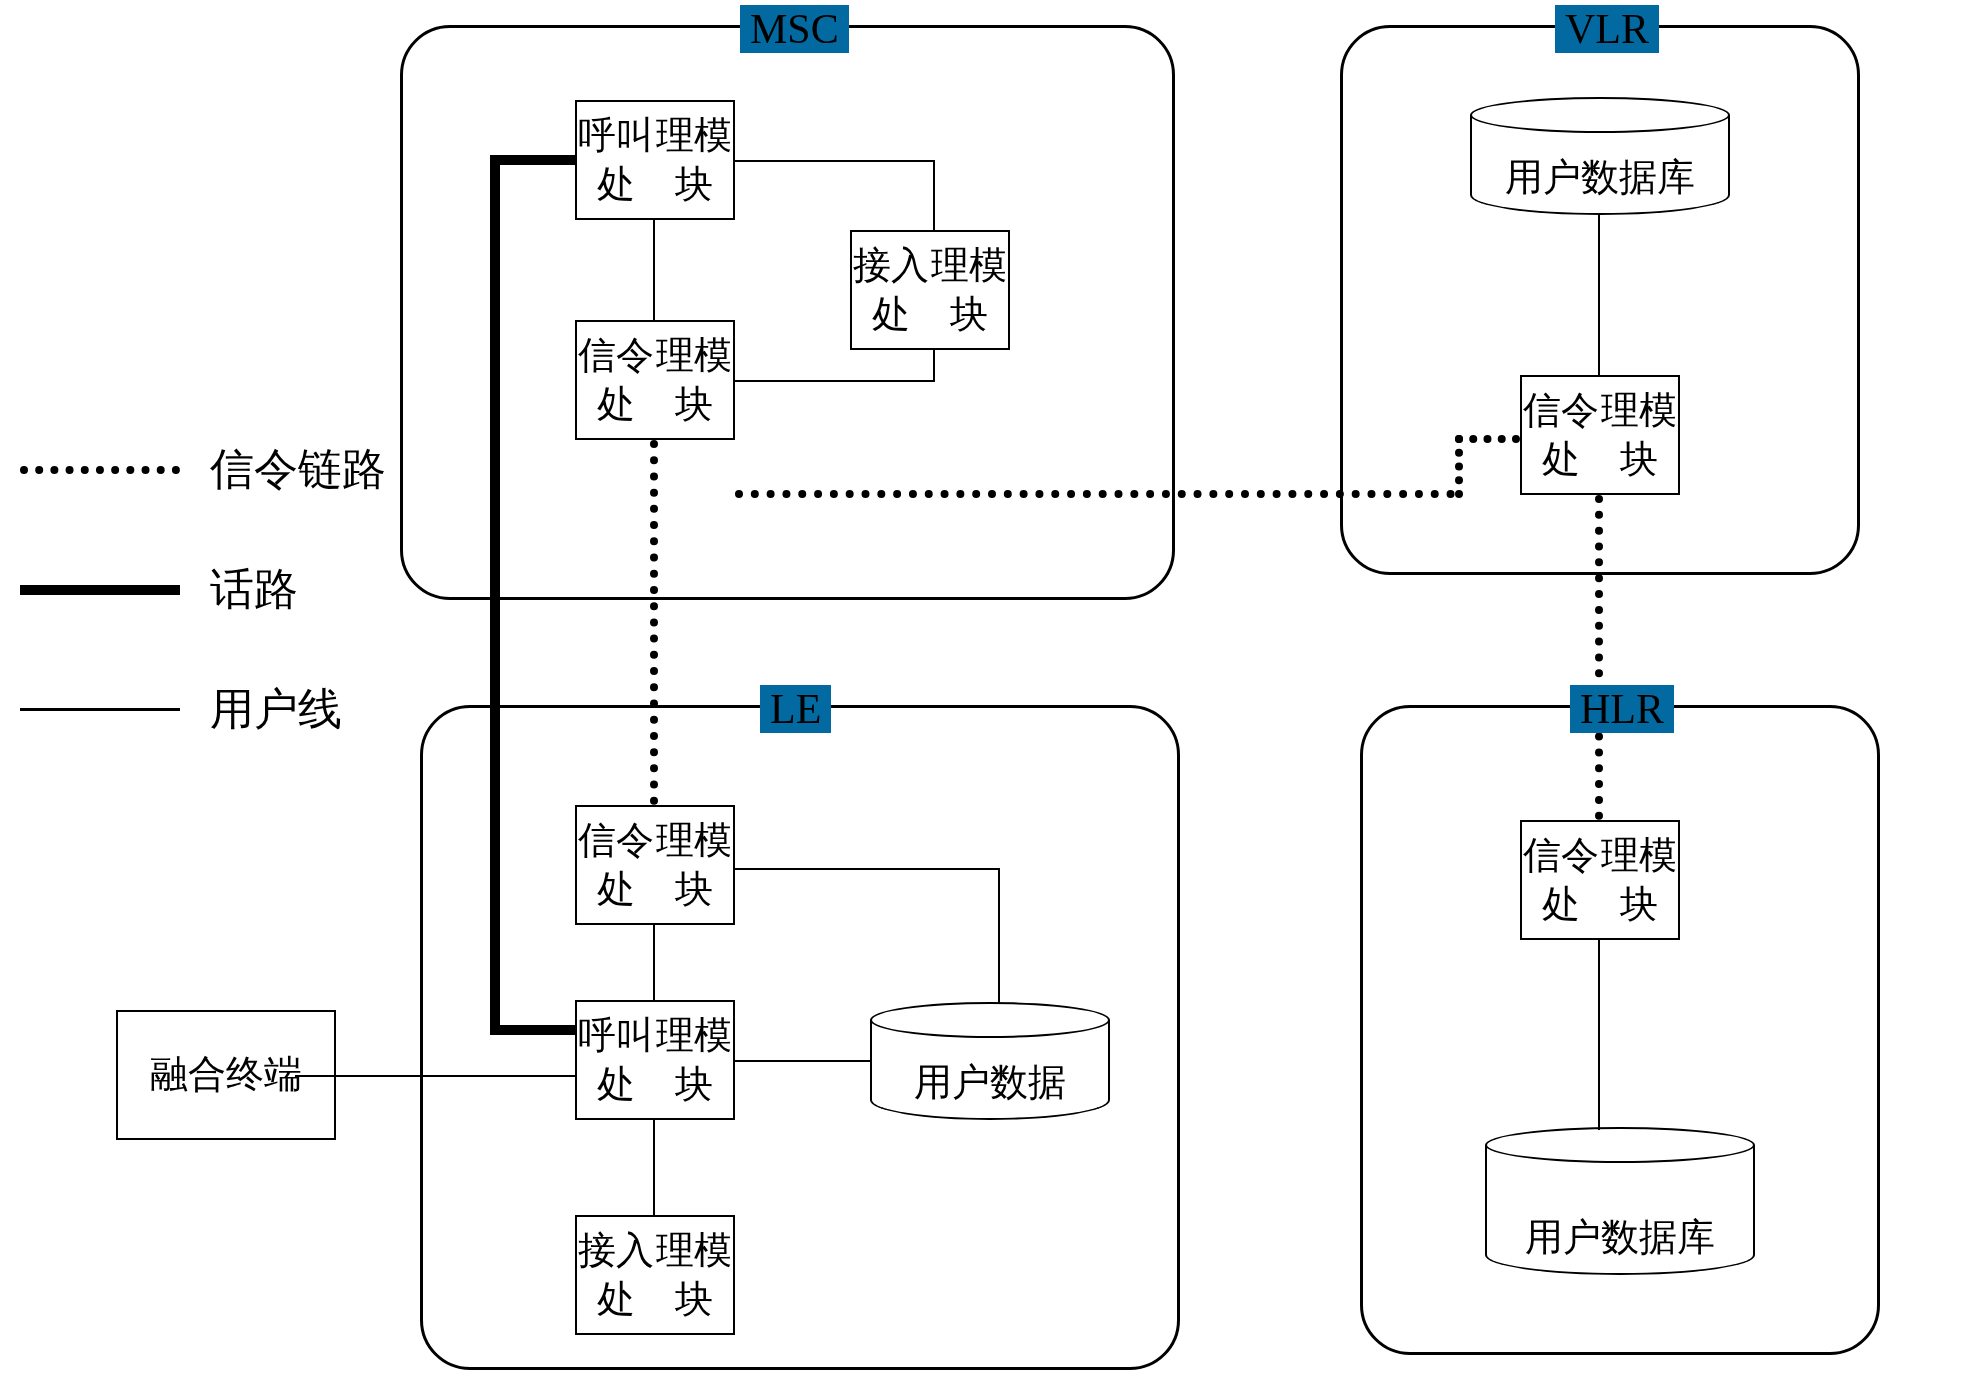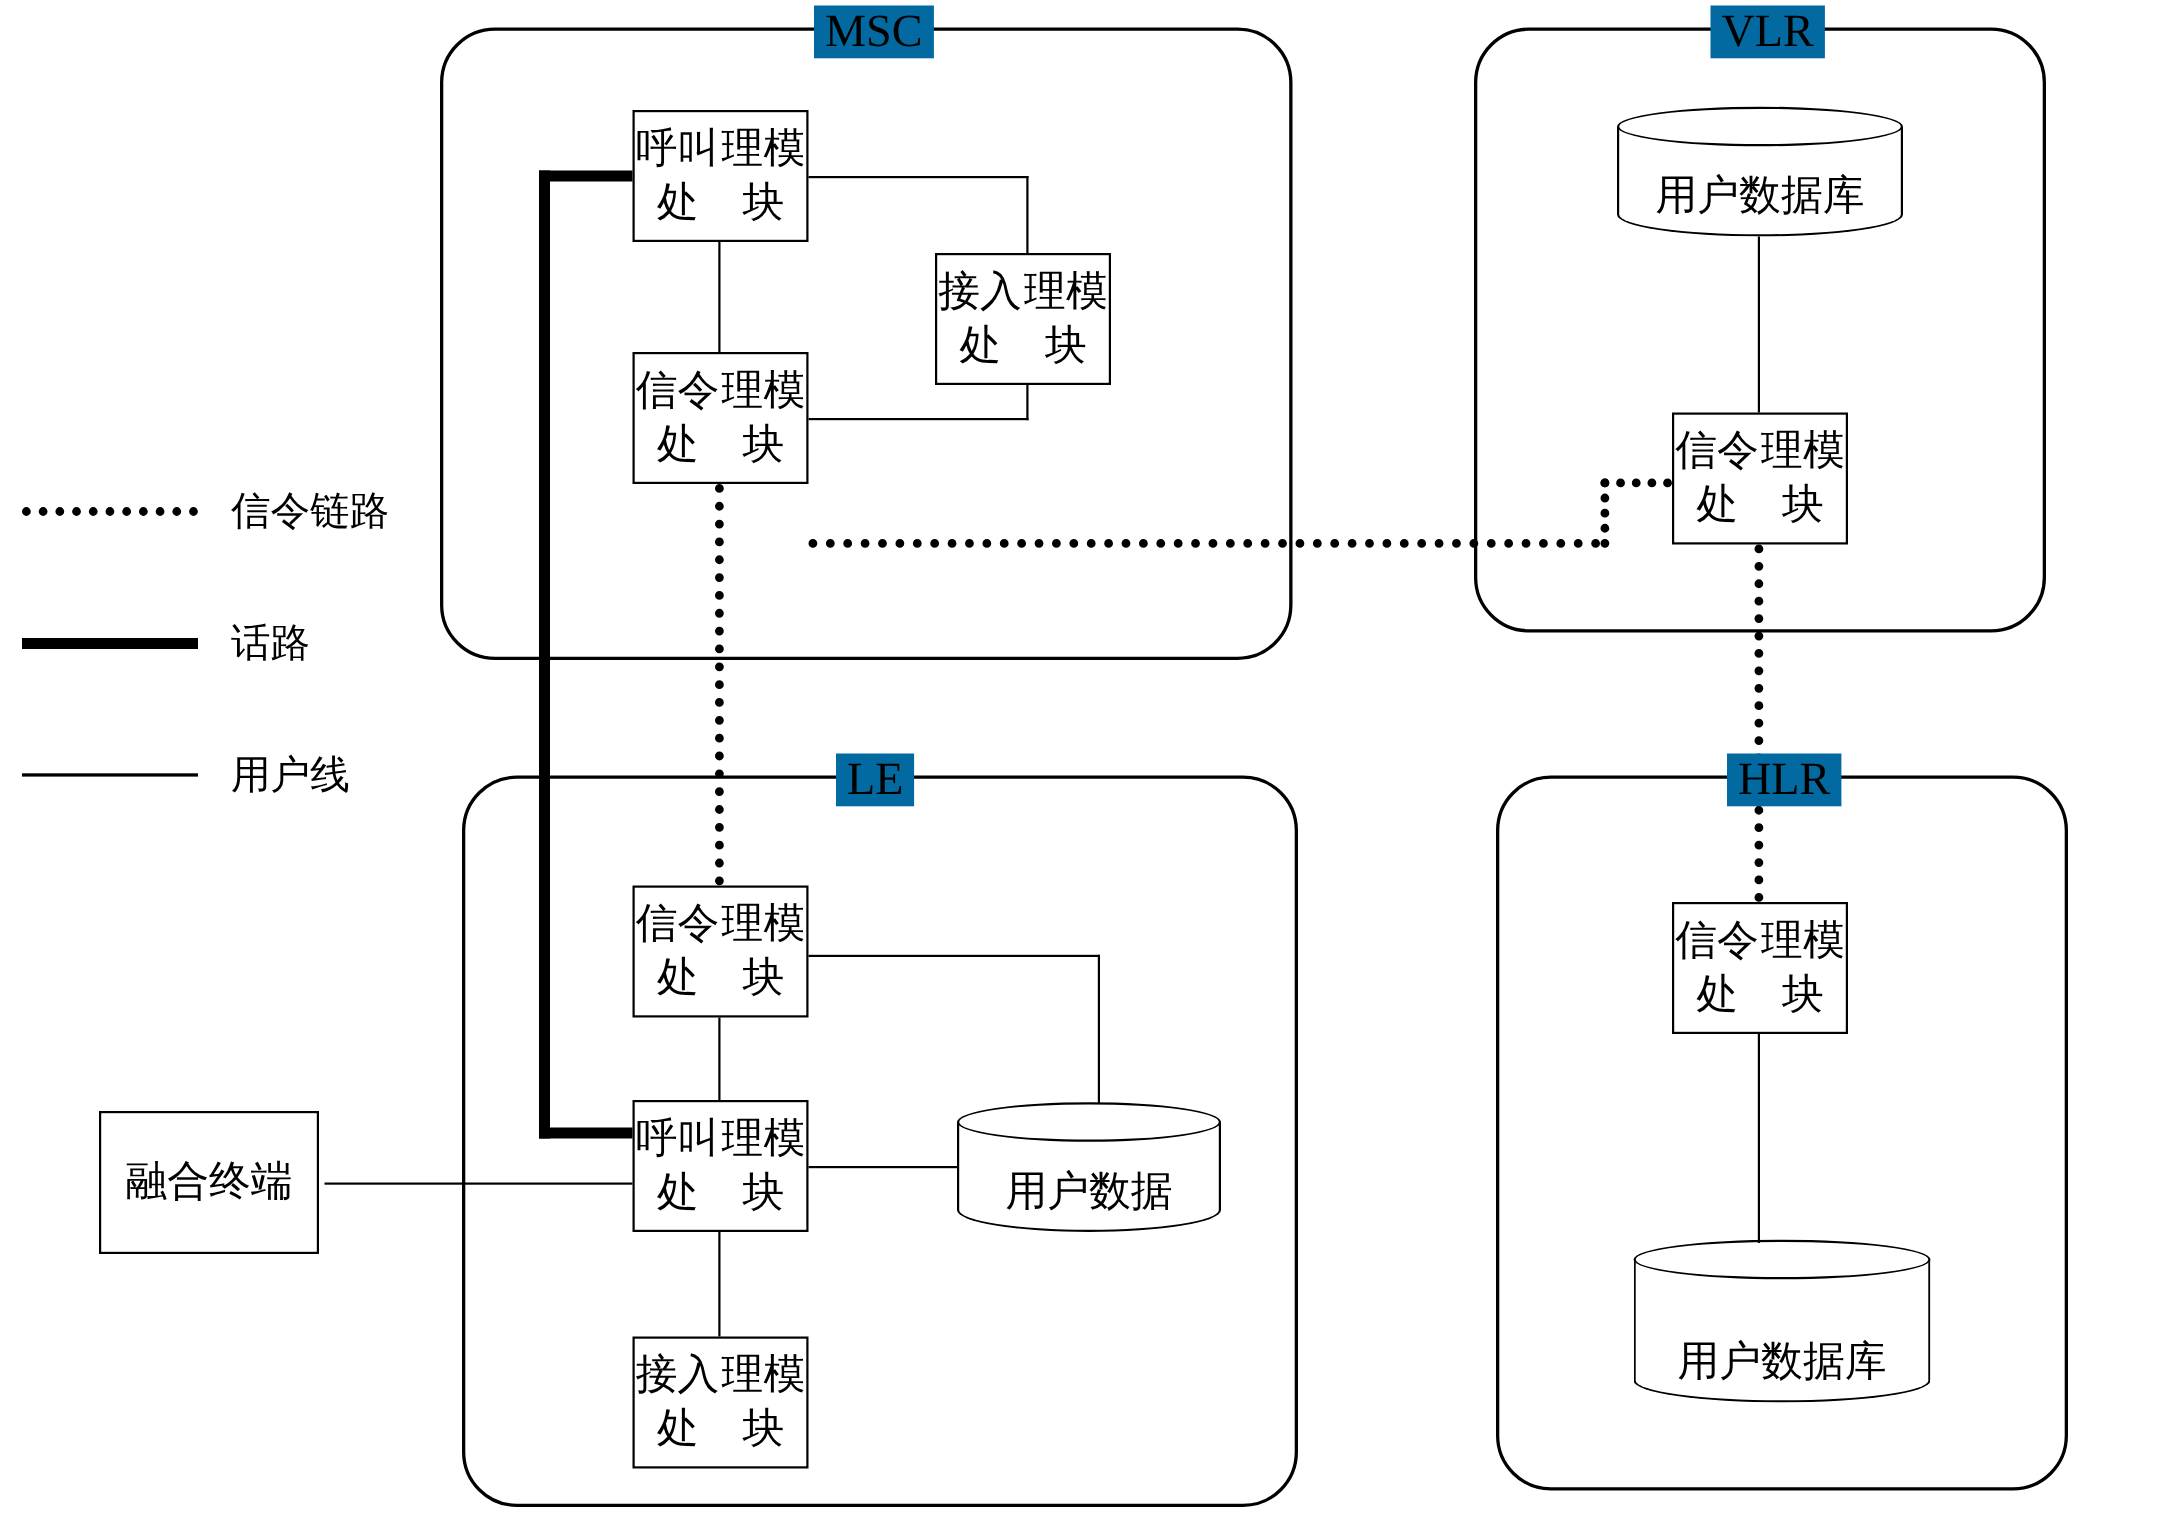--- a/index.html
+++ b/index.html
@@ -61,21 +61,21 @@
       width: 100%;
       text-align: center;
       font-size: 38px;
       bottom: 10px;
     }
     
     .legend-item {
       position: absolute;
       display: flex;
       align-items: center;
-      font-size: 36px;
+      font-size: 44px;
     }
     
     .legend-line {
       width: 160px;
       margin-right: 30px;
     }
     
     .line-dashed {
       border-top: 8px dotted #000;
       height: 0;
@@ -185,21 +185,21 @@
   <span>理模块</span>
 </div>
 
 <div class="cylinder" style="left: 1485px; top: 1145px; width: 270px;">
   <div class="cylinder-body" style="width: 270px; height: 130px;">
     <div class="cylinder-top" style="width: 270px; height: 36px;"></div>
     <div class="cylinder-label">用户数据库</div>
   </div>
 </div>
 
-<div class="module-box" style="left: 90px; top: 1010px; width: 200px; height: 130px;">
+<div class="module-box" style="left: 116px; top: 1010px; width: 220px; height: 130px;">
   <span>融合</span>
   <span>终端</span>
 </div>
 
 <div class="legend-item" style="left: 20px; top: 440px;">
   <div class="legend-line line-dashed"></div>
   <span>信令链路</span>
 </div>
 
 <div class="legend-item" style="left: 20px; top: 560px;">

